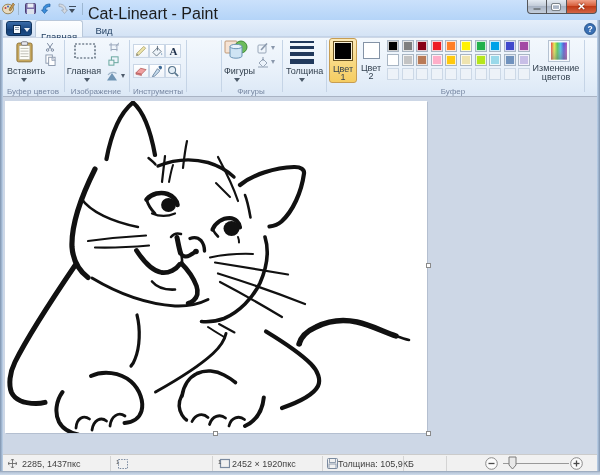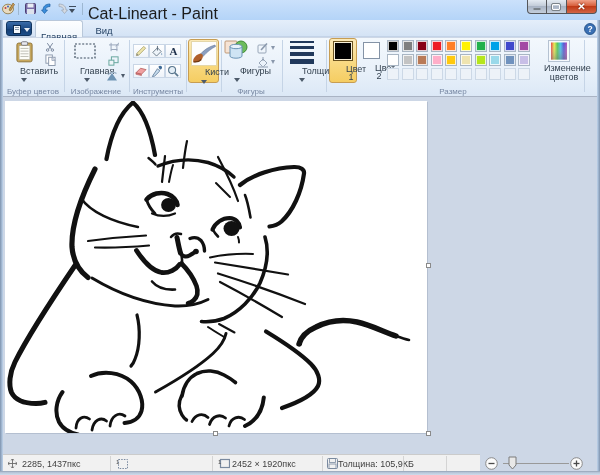--- a/index.html
+++ b/index.html
@@ -33,21 +33,21 @@
   #tab-home { left:35px; top:0px; width:48px; height:17px;
     background:linear-gradient(#fdfeff,#f0f6fc); border:1px solid #b9c8da; border-bottom:none;
     border-radius:3px 3px 0 0; text-align:center; font-size:9.5px; color:#1e3c5f; padding-top:10px; }
   #tab-view { left:83px; top:5px; width:42px; height:12px; text-align:center; font-size:9.5px; color:#1e3c5f; }
 
   
   #ribbon { left:0; top:38px; width:600px; height:59px;
     background:linear-gradient(#f3f8fd,#e9f1fa 55%,#dce8f6); border-bottom:1px solid #aab4c4; }
   .rsep { top:2px; width:1px; height:52px; background:#c5d4e6; }
   .rlabel { top:49px; font-size:8px; color:#7787a2; text-align:center; white-space:nowrap; }
-  .rtext { font-size:9px; color:#33414f; text-align:center; white-space:nowrap;padding-left:16px; }
+  .rtext { font-size:9px; color:#33414f; text-align:center; white-space:nowrap; }
   .darr { width:0; height:0; border-left:3px solid transparent; border-right:3px solid transparent;
     border-top:4px solid #4d5a6a; }
 
   
   .tcell { position:absolute; width:16px; height:14px; background:linear-gradient(#ffffff,#eef3f9);
     border:1px solid #c9d6e6; }
 
   
   #brushbtn { left:188px; top:1px; width:31px; height:44px; border-radius:3px;
     border:1px solid #c79d52; background:linear-gradient(#fbe9b8,#f8d87e 60%,#f5cd62); }
@@ -61,21 +61,21 @@
     box-shadow:inset 0 0 0 1px rgba(255,255,255,.8); }
   .pempty { position:absolute; width:12px; height:12px; border:1px solid #ccd8e6; background:#edf2f8; }
 
   
   #workspace { left:3px; top:98px; width:594px; height:356px; background:#cdd7e6; }
   #canvas { left:2px; top:3px; width:422px; height:332px; background:#fff;
     box-shadow:1px 1px 0 #b4bfd0; }
   .handle { position:absolute; width:5px; height:5px; background:#fff; border:1px solid #8a8a8a; }
 
   
-  #statusbar { left:0; top:454px; width:480px; height:17px; background:#f1f1f1;
+  #statusbar { left:0; top:454px; width:600px; height:17px; background:#f1f1f1;
     border-top:1px solid #cbcbcb; font-size:9px; color:#3f3f3f; }
   .ssep { position:absolute; top:1px; width:1px; height:15px; background:#d4d4d4; }
   #bottomframe { left:0; top:471px; width:600px; height:4px;
     background:linear-gradient(#93a1b4,#b9c7da 40%,#cfdceb); }
   
   #frame-l { left:0; top:20px; width:3px; height:451px; background:linear-gradient(90deg,#7e93ae,#bfd4ec); }
   #frame-r { left:597px; top:20px; width:3px; height:451px; background:linear-gradient(90deg,#bfd4ec,#7e93ae); }
 </style>
 </head>
 <body>
@@ -218,30 +218,20 @@
     <svg class="abs" style="left:151px;top:27px" width="12" height="12" viewBox="0 0 13 13">
       <path d="M2 11.5 L7 4 L9.5 6.5 L4 12 L1.5 12.5 Z" fill="#c8ddee" stroke="#4a6a8a" stroke-width="0.8"></path>
       <path d="M8 2 C9 0.5 11 0.5 11.8 2 C12.5 3.5 11 5.5 9.5 4.8 Z" fill="#3e6a96"></path>
     </svg>
     <svg class="abs" style="left:167px;top:27px" width="12" height="12" viewBox="0 0 13 13">
       <circle cx="5.5" cy="5.5" r="3.8" fill="#e4eef6" stroke="#5a778e" stroke-width="1.2"></circle>
       <line x1="8.5" y1="8.5" x2="12" y2="12" stroke="#5a778e" stroke-width="1.8"></line>
     </svg>
     <div class="abs rlabel" style="left:130px;width:56px">Инструменты</div>
 
-    <div class="abs" id="brushbtn">
-      <div class="abs" style="left:2px;top:1px;width:26px;height:25px;background:#fdfdfd;border:1px solid #e4d6a8"></div>
-      <svg class="abs" style="left:3px;top:2px" width="24" height="23" viewBox="0 0 24 23">
-        <path d="M23 3 C17 4.5 12 8 8.5 12 L11 14.5 C15 10 19.5 6.5 23.5 4.5 Z" fill="#8b9fc0" stroke="#5a6f90" stroke-width="0.5"></path>
-        <path d="M8.5 11.5 C5.5 12 3 14 1.5 17 C1 18.5 1 19.5 1.5 20 C3.5 20.5 6.5 20 8.5 18.5 C10.5 17 11.5 14.5 10.5 12.5 Z" fill="#b05f2a"></path>
-        <path d="M1.5 19.8 C4.5 20.3 7.5 19.4 9.3 17.5" stroke="#6e3812" stroke-width="1.2" fill="none"></path>
-      </svg>
-      <div class="abs rtext" style="left:0;top:27px;width:29px">Кисти</div>
-      <div class="abs darr" style="left:12px;top:40px"></div>
-    </div>
 
     <svg class="abs" style="left:224px;top:2px" width="24" height="20" viewBox="0 0 24 20">
       <rect x="1" y="1" width="12" height="12" rx="1" fill="#f6e3d4" stroke="#c09a78"></rect>
       <circle cx="17" cy="7" r="6" fill="#6cbc5c" stroke="#3f8a34"></circle>
       <path d="M6 6 L14 6 A4 2 0 0 1 18 8 L18 16 A4 2 0 0 1 14 18 L10 18 A4 2 0 0 1 6 16 Z" fill="#cfe4f4"></path>
       <ellipse cx="12" cy="6.5" rx="6" ry="2.2" fill="#e8f3fb" stroke="#6a93b5"></ellipse>
       <path d="M6 6.5 L6 16 A6 2.2 0 0 0 18 16 L18 6.5" fill="none" stroke="#6a93b5"></path>
     </svg>
     <div class="abs rtext" style="left:224px;top:28px;width:26px">Фигуры</div>
     <div class="abs darr" style="left:234px;top:40px"></div>
@@ -298,21 +288,21 @@
     <div class="pempty" style="left:402px;top:30px"></div>
     <div class="pempty" style="left:416px;top:30px"></div>
     <div class="pempty" style="left:431px;top:30px"></div>
     <div class="pempty" style="left:445px;top:30px"></div>
     <div class="pempty" style="left:460px;top:30px"></div>
     <div class="pempty" style="left:475px;top:30px"></div>
     <div class="pempty" style="left:489px;top:30px"></div>
     <div class="pempty" style="left:504px;top:30px"></div>
     <div class="pempty" style="left:518px;top:30px"></div>
     </div>
-    <div class="abs rlabel" style="left:425px;width:56px">Размер</div>
+    <div class="abs rlabel" style="left:425px;width:56px">Буфер</div>
     <svg class="abs" style="left:548px;top:2px" width="22" height="22" viewBox="0 0 22 22">
       <rect x="0.5" y="0.5" width="21" height="21" fill="#f6f9fc" stroke="#b5c2d2"></rect>
       <rect x="3" y="2.5" width="16" height="17" fill="url(#rnb)"></rect>
       <defs>
         <linearGradient id="rnb" x1="0" y1="0" x2="1" y2="0">
           <stop offset="0" stop-color="#e03030"></stop>
             <stop offset="0.2" stop-color="#e8e83a"></stop>
           <stop offset="0.4" stop-color="#40c040"></stop>
             <stop offset="0.6" stop-color="#30b8e8"></stop>
           <stop offset="0.8" stop-color="#4040d0"></stop>

